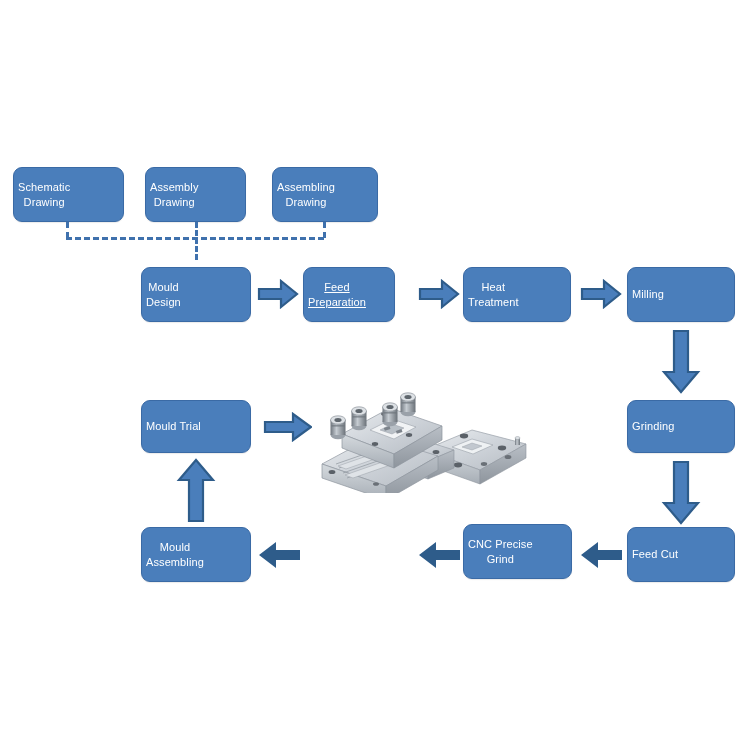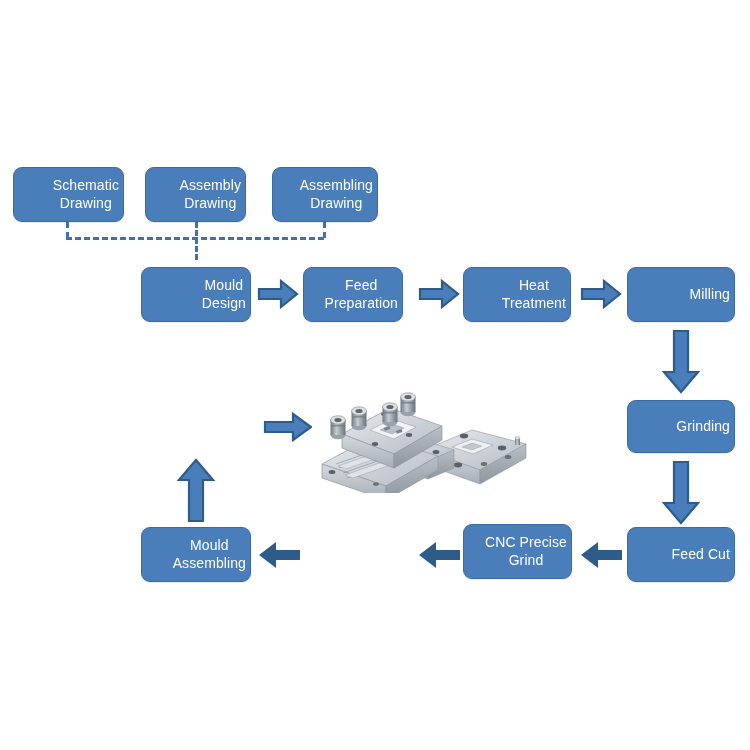--- a/index.html
+++ b/index.html
@@ -21,26 +21,26 @@
   }
 
   
   .node {
     position: absolute;
     box-sizing: border-box;
     background: #4a7ebb;
     border: 1.5px solid #3a6aa5;
     border-radius: 9px;
     color: #ffffff;
-    font-size: 14px;
+    font-size: 11px;
     line-height: 1.28;
     text-align: center;
     display: flex;
     align-items: center;
-    justify-content: flex-end;
+    justify-content: flex-start;
     padding: 2px 4px;
     letter-spacing: 0.1px;
     box-shadow: 0 1px 1px rgba(0,0,0,0.08);
   }
   .node .lbl { white-space: pre-line; display: block; }
 
   
   .dash-v {
     position: absolute;
     border-left: 3px dashed #3f71ad;
@@ -91,21 +91,21 @@
     <span class="lbl">Mould
 Design</span>
   </div>
 
   <div class="arrow" style="left:258px; top:279px; width:40px; height:30px;">
     <svg width="40" height="30" viewBox="0 0 40 30">
       <polygon points="1,10 23,10 23,2 39,15 23,28 23,20 1,20" fill="#4a7ebb" stroke="#2e5c8a" stroke-width="2.2" stroke-linejoin="miter"></polygon>
     </svg>
   </div>
 
-  <div class="node" style="left:303px; top:267px; width:100px; height:55px;">
+  <div class="node" style="left:303px; top:267px; width:92px; height:55px;text-decoration:underline;">
     <span class="lbl">Feed
 Preparation</span>
   </div>
 
   <div class="arrow" style="left:419px; top:279px; width:40px; height:30px;">
     <svg width="40" height="30" viewBox="0 0 40 30">
       <polygon points="1,10 23,10 23,2 39,15 23,28 23,20 1,20" fill="#4a7ebb" stroke="#2e5c8a" stroke-width="2.2" stroke-linejoin="miter"></polygon>
     </svg>
   </div>
 
@@ -172,20 +172,23 @@
     <span class="lbl">Mould
 Assembling</span>
   </div>
 
   <div class="arrow" style="left:176px; top:458px; width:40px; height:64px;">
     <svg width="40" height="64" viewBox="0 0 40 64">
       <polygon points="20,2 37,22 27,22 27,63 13,63 13,22 3,22" fill="#4a7ebb" stroke="#2e5c8a" stroke-width="2.2" stroke-linejoin="miter"></polygon>
     </svg>
   </div>
 
+  <div class="node" style="left:141px; top:400px; width:110px; height:53px;">
+    <span class="lbl">Mould Trial</span>
+  </div>
 
   <div class="arrow" style="left:264px; top:412px; width:48px; height:30px;">
     <svg width="48" height="30" viewBox="0 0 48 30">
       <polygon points="1,10 29,10 29,2 47,15 29,28 29,20 1,20" fill="#4a7ebb" stroke="#2e5c8a" stroke-width="2.2" stroke-linejoin="miter"></polygon>
     </svg>
   </div>
 
   <div class="photo" style="left:312px; top:378px; width:220px; height:115px;" title="Photograph of a finished metal injection mould / die assembly with guide pins and cavity plates">
     <svg width="220" height="115" viewBox="0 0 220 115">
       <defs>

